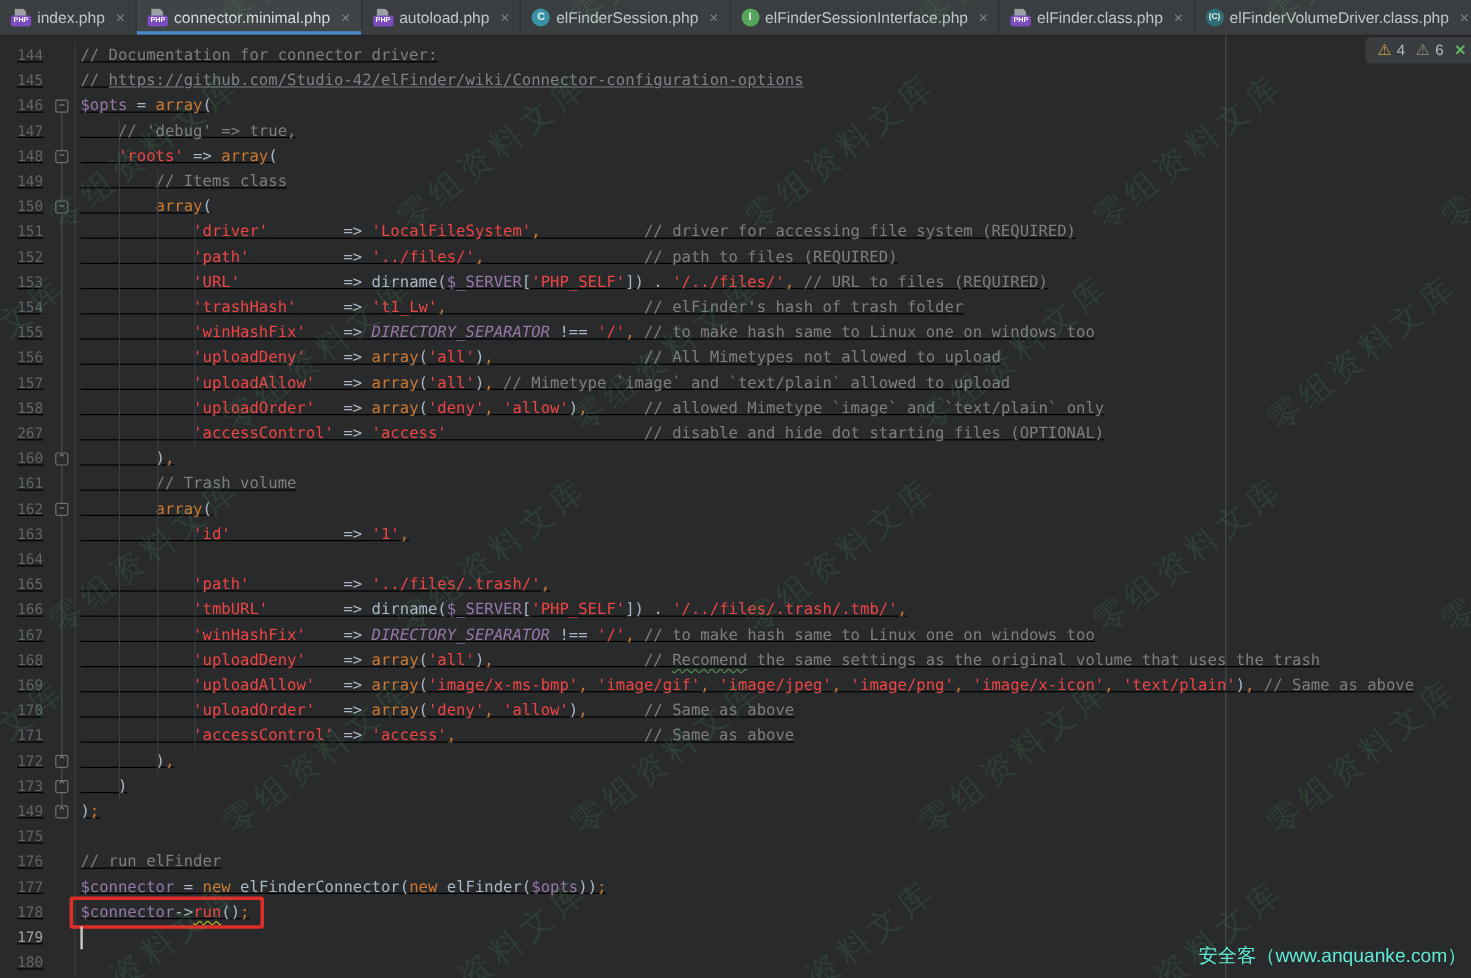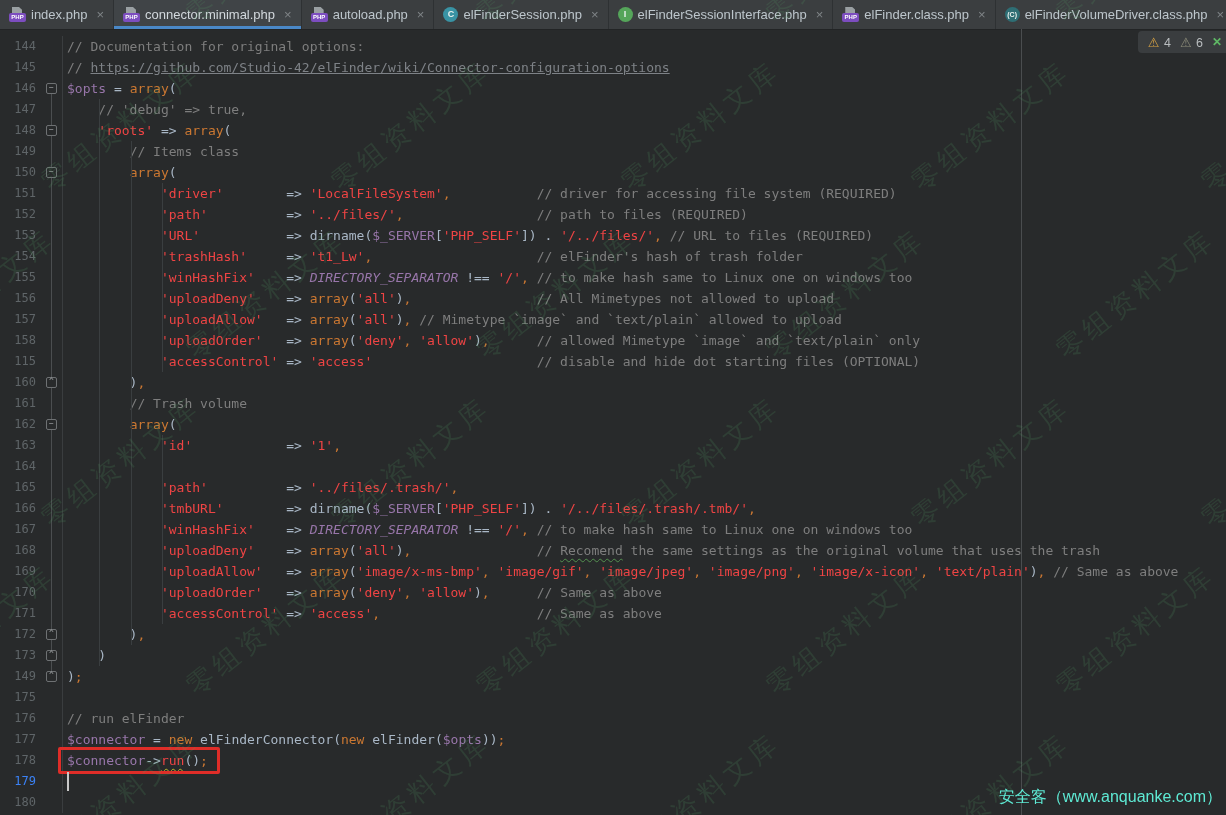--- a/index.html
+++ b/index.html
@@ -31,24 +31,24 @@
     background:rgba(60,63,65,.92);border-radius:4px;padding:2px 10px;z-index:20;}
   #inspections .cnt{color:#b9bdbf;font-size:12.5px;}
   .warn-tri{font-size:13px;line-height:1;}
   .warn-tri.strong{color:#d8a343;}
   .warn-tri.weak{color:#8f8f7b;}
   .grn{color:#5fb865;font-weight:bold;font-size:12px;}
 
   
   #editor{position:absolute;left:0;top:29px;width:1226px;height:786px;}
   #code-rows{position:absolute;left:0;top:7px;}
-  .row{display:flex;height:21px;line-height:21px;white-space:pre;}
+  .row{display:flex;height:21px;line-height:21px;white-space:pre;text-decoration:underline;}
   .ln{width:36px;text-align:right;padding-right:4px;color:#5f6568;
     font:12px/21px "DejaVu Sans Mono",monospace;flex:0 0 auto;}
-  .ln.cur{color:#3b82f6;}
+  .ln.cur{color:#a3a3a3;}
   .foldcell{width:22px;flex:0 0 auto;position:relative;border-right:1px solid #3a3d3f;}
   .fm{position:absolute;left:6px;top:5px;width:9px;height:9px;border:1px solid #6e7173;border-radius:2px;
     color:#9da0a2;font:8px/8px "DejaVu Sans Mono",monospace;text-align:center;background:#282a2b;z-index:2;}
   .codeln{padding-left:4px;font:13px/21px "DejaVu Sans Mono",monospace;color:#a9b7c6;white-space:pre;}
   
   .tk-pl{color:#a9b7c6}
   .tk-cm{color:#7e7e7e}
   .tk-st{color:#ef4444}
   .tk-kw{color:#cc7832}
   .tk-pu{color:#cc7832}
@@ -135,36 +135,36 @@
       <span class="warn-tri weak">⚠</span>
       <span class="cnt">6</span>
     </span>
     <span class="grn">✕</span>
   </div>
 
   <div id="editor">
     <div id="margin-guide" style="left: 1021px;"></div>
     <div id="gutter-foldline" style="left: 51px; top: 64px; height: 578px;"></div>
     <div id="code-rows">
-        <div class="row"><span class="ln">144</span><span class="foldcell"></span><span class="codeln"><span class="tk-cm">// Documentation for original options:</span></span></div>
+        <div class="row"><span class="ln">144</span><span class="foldcell"></span><span class="codeln"><span class="tk-cm">// Documentation for connector driver:</span></span></div>
         <div class="row"><span class="ln">145</span><span class="foldcell"></span><span class="codeln"><span class="tk-cm">// </span><span class="tk-lk">https://github.com/Studio-42/elFinder/wiki/Connector-configuration-options</span></span></div>
         <div class="row"><span class="ln">146</span><span class="foldcell"><span class="fm">−</span></span><span class="codeln"><span class="tk-va">$opts</span><span class="tk-pl"> = </span><span class="tk-kw">array</span><span class="tk-pl">(</span></span></div>
         <div class="row"><span class="ln">147</span><span class="foldcell"></span><span class="codeln"><span class="tk-cm">    // 'debug' =&gt; true,</span></span></div>
         <div class="row"><span class="ln">148</span><span class="foldcell"><span class="fm">−</span></span><span class="codeln"><span class="tk-pl">    </span><span class="tk-st">'roots'</span><span class="tk-pl"> =&gt; </span><span class="tk-kw">array</span><span class="tk-pl">(</span></span></div>
         <div class="row"><span class="ln">149</span><span class="foldcell"></span><span class="codeln"><span class="tk-pl">        </span><span class="tk-cm">// Items class</span></span></div>
         <div class="row"><span class="ln">150</span><span class="foldcell"><span class="fm">−</span></span><span class="codeln"><span class="tk-pl">        </span><span class="tk-kw">array</span><span class="tk-pl">(</span></span></div>
         <div class="row"><span class="ln">151</span><span class="foldcell"></span><span class="codeln"><span class="tk-pl">            </span><span class="tk-st">'driver'</span><span class="tk-pl">        =&gt; </span><span class="tk-st">'LocalFileSystem'</span><span class="tk-pu">,</span><span class="tk-pl">           </span><span class="tk-cm">// driver for accessing file system (REQUIRED)</span></span></div>
         <div class="row"><span class="ln">152</span><span class="foldcell"></span><span class="codeln"><span class="tk-pl">            </span><span class="tk-st">'path'</span><span class="tk-pl">          =&gt; </span><span class="tk-st">'../files/'</span><span class="tk-pu">,</span><span class="tk-pl">                 </span><span class="tk-cm">// path to files (REQUIRED)</span></span></div>
         <div class="row"><span class="ln">153</span><span class="foldcell"></span><span class="codeln"><span class="tk-pl">            </span><span class="tk-st">'URL'</span><span class="tk-pl">           =&gt; dirname(</span><span class="tk-va">$_SERVER</span><span class="tk-pl">[</span><span class="tk-st">'PHP_SELF'</span><span class="tk-pl">]) . </span><span class="tk-st">'/../files/'</span><span class="tk-pu">,</span><span class="tk-pl"> </span><span class="tk-cm">// URL to files (REQUIRED)</span></span></div>
         <div class="row"><span class="ln">154</span><span class="foldcell"></span><span class="codeln"><span class="tk-pl">            </span><span class="tk-st">'trashHash'</span><span class="tk-pl">     =&gt; </span><span class="tk-st">'t1_Lw'</span><span class="tk-pu">,</span><span class="tk-pl">                     </span><span class="tk-cm">// elFinder's hash of trash folder</span></span></div>
         <div class="row"><span class="ln">155</span><span class="foldcell"></span><span class="codeln"><span class="tk-pl">            </span><span class="tk-st">'winHashFix'</span><span class="tk-pl">    =&gt; </span><span class="tk-cs">DIRECTORY_SEPARATOR</span><span class="tk-pl"> !== </span><span class="tk-st">'/'</span><span class="tk-pu">,</span><span class="tk-pl"> </span><span class="tk-cm">// to make hash same to Linux one on windows too</span></span></div>
         <div class="row"><span class="ln">156</span><span class="foldcell"></span><span class="codeln"><span class="tk-pl">            </span><span class="tk-st">'uploadDeny'</span><span class="tk-pl">    =&gt; </span><span class="tk-kw">array</span><span class="tk-pl">(</span><span class="tk-st">'all'</span><span class="tk-pl">)</span><span class="tk-pu">,</span><span class="tk-pl">                </span><span class="tk-cm">// All Mimetypes not allowed to upload</span></span></div>
         <div class="row"><span class="ln">157</span><span class="foldcell"></span><span class="codeln"><span class="tk-pl">            </span><span class="tk-st">'uploadAllow'</span><span class="tk-pl">   =&gt; </span><span class="tk-kw">array</span><span class="tk-pl">(</span><span class="tk-st">'all'</span><span class="tk-pl">)</span><span class="tk-pu">,</span><span class="tk-pl"> </span><span class="tk-cm">// Mimetype `image` and `text/plain` allowed to upload</span></span></div>
         <div class="row"><span class="ln">158</span><span class="foldcell"></span><span class="codeln"><span class="tk-pl">            </span><span class="tk-st">'uploadOrder'</span><span class="tk-pl">   =&gt; </span><span class="tk-kw">array</span><span class="tk-pl">(</span><span class="tk-st">'deny'</span><span class="tk-pu">,</span><span class="tk-pl"> </span><span class="tk-st">'allow'</span><span class="tk-pl">)</span><span class="tk-pu">,</span><span class="tk-pl">      </span><span class="tk-cm">// allowed Mimetype `image` and `text/plain` only</span></span></div>
-        <div class="row"><span class="ln">115</span><span class="foldcell"></span><span class="codeln"><span class="tk-pl">            </span><span class="tk-st">'accessControl'</span><span class="tk-pl"> =&gt; </span><span class="tk-st">'access'</span><span class="tk-pl">                     </span><span class="tk-cm">// disable and hide dot starting files (OPTIONAL)</span></span></div>
+        <div class="row"><span class="ln">267</span><span class="foldcell"></span><span class="codeln"><span class="tk-pl">            </span><span class="tk-st">'accessControl'</span><span class="tk-pl"> =&gt; </span><span class="tk-st">'access'</span><span class="tk-pl">                     </span><span class="tk-cm">// disable and hide dot starting files (OPTIONAL)</span></span></div>
         <div class="row"><span class="ln">160</span><span class="foldcell"><span class="fm">^</span></span><span class="codeln"><span class="tk-pl">        )</span><span class="tk-pu">,</span></span></div>
         <div class="row"><span class="ln">161</span><span class="foldcell"></span><span class="codeln"><span class="tk-pl">        </span><span class="tk-cm">// Trash volume</span></span></div>
         <div class="row"><span class="ln">162</span><span class="foldcell"><span class="fm">−</span></span><span class="codeln"><span class="tk-pl">        </span><span class="tk-kw">array</span><span class="tk-pl">(</span></span></div>
         <div class="row"><span class="ln">163</span><span class="foldcell"></span><span class="codeln"><span class="tk-pl">            </span><span class="tk-st">'id'</span><span class="tk-pl">            =&gt; </span><span class="tk-st">'1'</span><span class="tk-pu">,</span></span></div>
         <div class="row"><span class="ln">164</span><span class="foldcell"></span></div>
         <div class="row"><span class="ln">165</span><span class="foldcell"></span><span class="codeln"><span class="tk-pl">            </span><span class="tk-st">'path'</span><span class="tk-pl">          =&gt; </span><span class="tk-st">'../files/.trash/'</span><span class="tk-pu">,</span></span></div>
         <div class="row"><span class="ln">166</span><span class="foldcell"></span><span class="codeln"><span class="tk-pl">            </span><span class="tk-st">'tmbURL'</span><span class="tk-pl">        =&gt; dirname(</span><span class="tk-va">$_SERVER</span><span class="tk-pl">[</span><span class="tk-st">'PHP_SELF'</span><span class="tk-pl">]) . </span><span class="tk-st">'/../files/.trash/.tmb/'</span><span class="tk-pu">,</span></span></div>
         <div class="row"><span class="ln">167</span><span class="foldcell"></span><span class="codeln"><span class="tk-pl">            </span><span class="tk-st">'winHashFix'</span><span class="tk-pl">    =&gt; </span><span class="tk-cs">DIRECTORY_SEPARATOR</span><span class="tk-pl"> !== </span><span class="tk-st">'/'</span><span class="tk-pu">,</span><span class="tk-pl"> </span><span class="tk-cm">// to make hash same to Linux one on windows too</span></span></div>
         <div class="row"><span class="ln">168</span><span class="foldcell"></span><span class="codeln"><span class="tk-pl">            </span><span class="tk-st">'uploadDeny'</span><span class="tk-pl">    =&gt; </span><span class="tk-kw">array</span><span class="tk-pl">(</span><span class="tk-st">'all'</span><span class="tk-pl">)</span><span class="tk-pu">,</span><span class="tk-pl">                </span><span class="tk-cm">// </span><span class="tk-ty">Recomend</span><span class="tk-cm"> the same settings as the original volume that uses the trash</span></span></div>
         <div class="row"><span class="ln">169</span><span class="foldcell"></span><span class="codeln"><span class="tk-pl">            </span><span class="tk-st">'uploadAllow'</span><span class="tk-pl">   =&gt; </span><span class="tk-kw">array</span><span class="tk-pl">(</span><span class="tk-st">'image/x-ms-bmp'</span><span class="tk-pu">,</span><span class="tk-pl"> </span><span class="tk-st">'image/gif'</span><span class="tk-pu">,</span><span class="tk-pl"> </span><span class="tk-st">'image/jpeg'</span><span class="tk-pu">,</span><span class="tk-pl"> </span><span class="tk-st">'image/png'</span><span class="tk-pu">,</span><span class="tk-pl"> </span><span class="tk-st">'image/x-icon'</span><span class="tk-pu">,</span><span class="tk-pl"> </span><span class="tk-st">'text/plain'</span><span class="tk-pl">)</span><span class="tk-pu">,</span><span class="tk-pl"> </span><span class="tk-cm">// Same as above</span></span></div>

